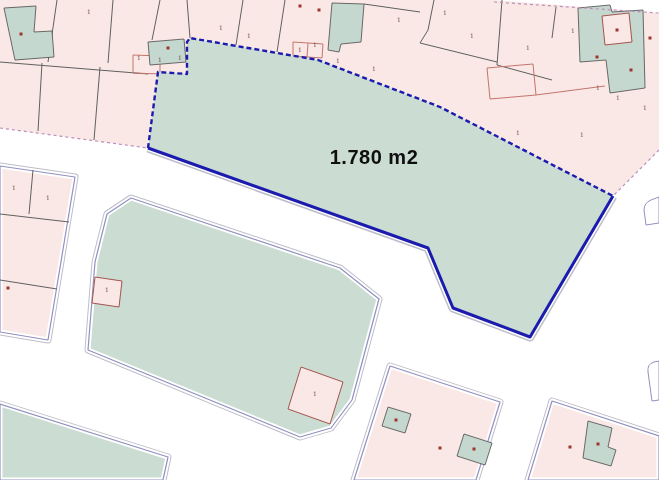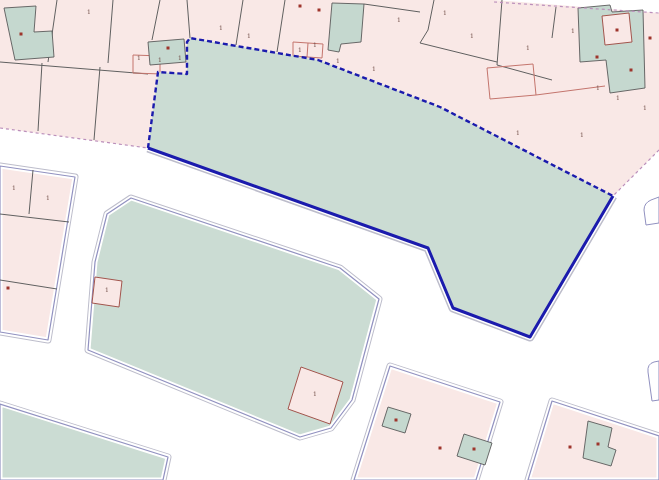--- a/index.html
+++ b/index.html
@@ -107,13 +107,14 @@
       <text x="645" y="110" font-size="6" fill="#6e4a44" font-family="&quot;DejaVu Serif&quot;, serif" text-anchor="middle">1</text>
       <text x="338" y="63" font-size="6" fill="#6e4a44" font-family="&quot;DejaVu Serif&quot;, serif" text-anchor="middle">1</text>
       <text x="139" y="60" font-size="6" fill="#6e4a44" font-family="&quot;DejaVu Serif&quot;, serif" text-anchor="middle">1</text>
       <text x="160" y="62" font-size="6" fill="#6e4a44" font-family="&quot;DejaVu Serif&quot;, serif" text-anchor="middle">1</text>
       <text x="180" y="60" font-size="6" fill="#6e4a44" font-family="&quot;DejaVu Serif&quot;, serif" text-anchor="middle">1</text>
       <text x="14" y="190" font-size="6" fill="#6e4a44" font-family="&quot;DejaVu Serif&quot;, serif" text-anchor="middle">1</text>
       <text x="48" y="200" font-size="6" fill="#6e4a44" font-family="&quot;DejaVu Serif&quot;, serif" text-anchor="middle">1</text>
       <text x="107" y="292" font-size="6" fill="#6e4a44" font-family="&quot;DejaVu Serif&quot;, serif" text-anchor="middle">1</text>
       <text x="315" y="396" font-size="6" fill="#6e4a44" font-family="&quot;DejaVu Serif&quot;, serif" text-anchor="middle">1</text>
     </svg>
+  <div class="area-label" id="area-label" style="left: 374px; top: 157px;">1.780 m2</div>
 </div>
 
 </body></html>

